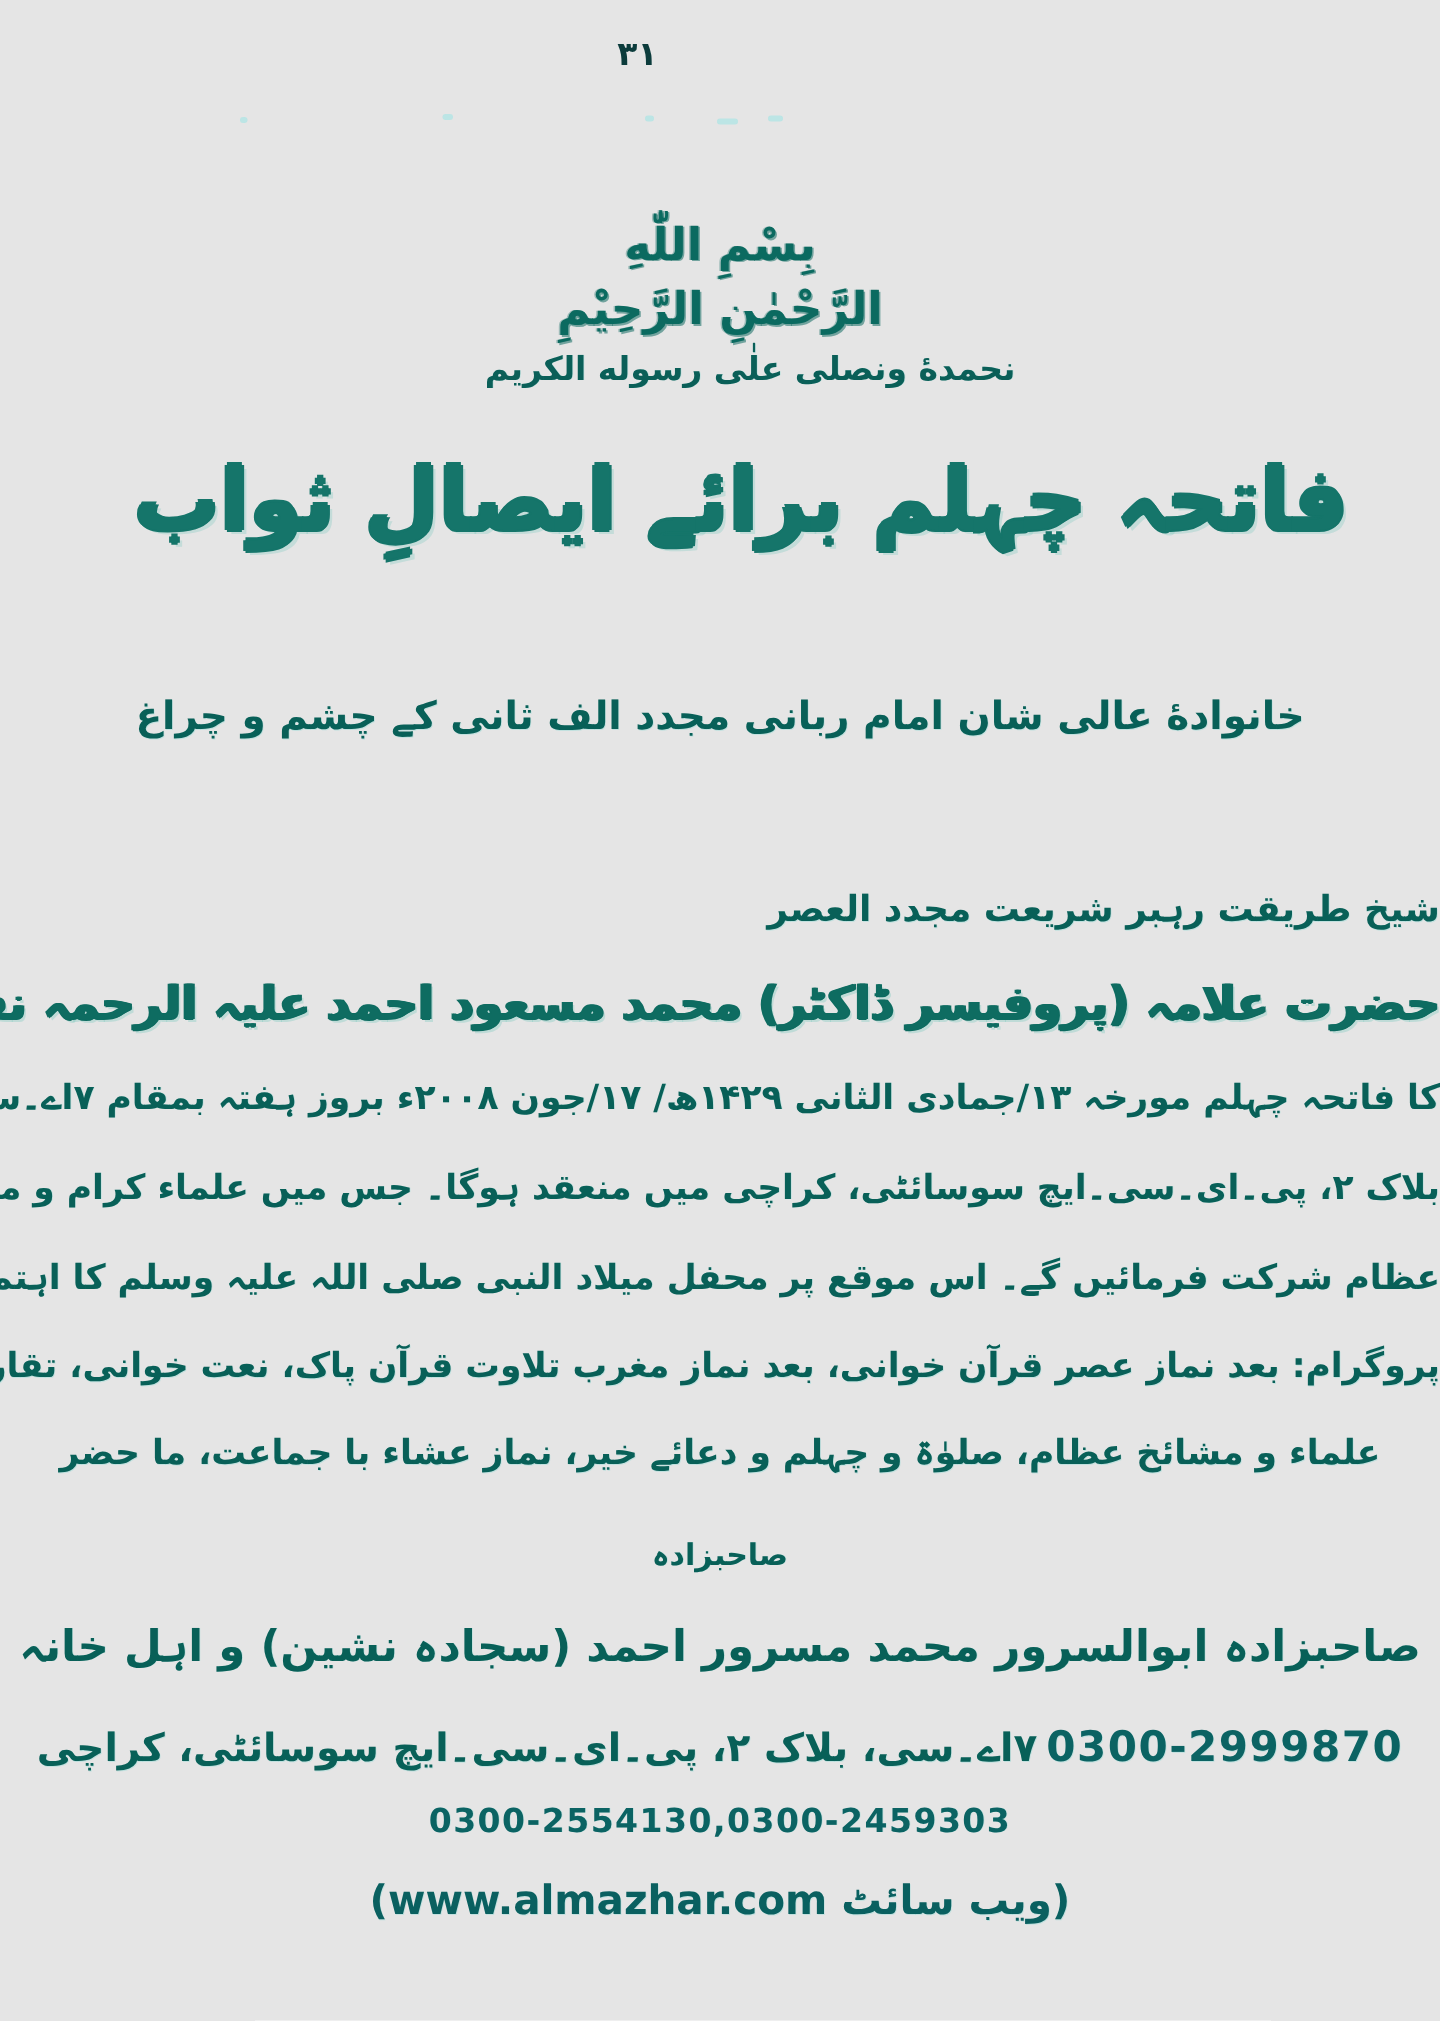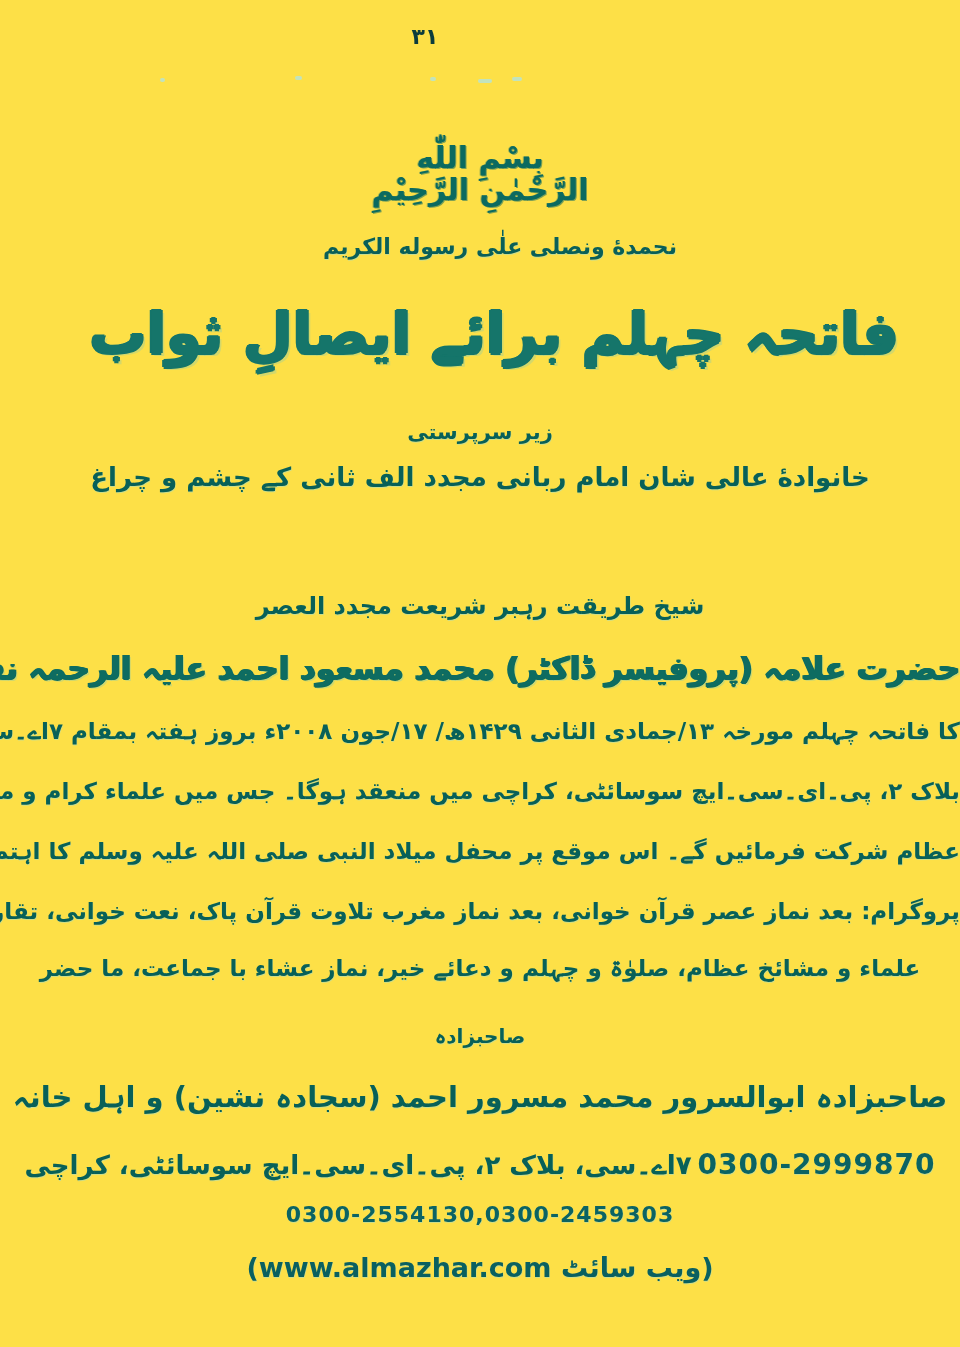--- a/index.html
+++ b/index.html
@@ -2,53 +2,53 @@
 <html lang="ur"><head>
 <meta charset="utf-8">
 <style>
   html,body{margin:0;padding:0;}
   body{
     width:960px;height:1347px;
     background:#ffffff;
     font-family:"DejaVu Sans",sans-serif;
     overflow:hidden;position:relative;
   }
-  .page{position:absolute;inset:0;background:#fde047;}
+  .page{position:absolute;inset:0;background:#e5e5e5;}
   .line{
     position:absolute;left:0;width:100%;
     text-align:center;direction:rtl;
     color:#086058;white-space:nowrap;
     text-shadow:0.5px 0.5px 0 rgba(150,220,215,.45);
   }
   .pageno{
     top:24px;font-size:22px;font-weight:bold;color:#0c3c3c;
     transform:translateX(-55px);direction:rtl;text-shadow:none;
   }
   .ghost span{
     position:absolute;height:4px;border-radius:2px;
     background:#aee4e4;opacity:.75;
   }
   .bismillah{
     top:142px;left:370px;width:220px;
-    font-size:30px;font-weight:bold;line-height:32px;
+    font-size:30px;font-weight:bold;line-height:43px;
     color:#0b6a60;letter-spacing:-1px;white-space:normal;
     text-shadow:1px 1px 0 rgba(20,110,100,.55),-1px 0 0 rgba(20,110,100,.35);
   }
   .hamd{top:234px;font-size:22px;font-weight:bold;color:#0a5f58;padding-left:20px;}
   .title{
     top:300px;font-size:57px;font-weight:bold;color:#15756a;
     text-shadow:1.5px 0 currentColor,-1.5px 0 currentColor,
                 0 1.5px currentColor,0 -1.5px currentColor,
                 3px 3px 0 rgba(120,200,190,.3);
     padding-left:14px;
   }
   .kicker{top:420px;font-size:21px;font-weight:bold;}
   .pat1{top:462px;font-size:26px;font-weight:bold;}
   .pat2{top:526px;font-size:26px;font-weight:bold;}
-  .pat3{top:592px;font-size:24px;font-weight:bold;}
+  .pat3{top:592px;font-size:24px;font-weight:bold;text-align:right;}
   .bigname{
     top:650px;font-size:31px;font-weight:bold;color:#0e6c61;
     text-shadow:1px 0 currentColor,-1px 0 currentColor,0 1px currentColor,
                 2px 2px 0 rgba(120,200,190,.35);
   }
   .det1{top:718px;font-size:23px;font-weight:bold;}
   .det2{top:778px;font-size:23px;font-weight:bold;}
   .det3{top:838px;font-size:23px;font-weight:bold;}
   .prog1{top:898px;font-size:23px;font-weight:bold;}
   .prog2{top:955px;font-size:23px;font-weight:bold;}
@@ -77,21 +77,20 @@
     <span style="left:478px;top:79px;width:14px;"></span>
     <span style="left:512px;top:77px;width:10px;"></span>
   </div>
 
   <div class="line bismillah">بِسْمِ اللّٰهِ الرَّحْمٰنِ الرَّحِيْمِ</div>
 
   <div class="line hamd">نحمدهٔ ونصلی علٰی رسوله الکریم</div>
 
   <div class="line title">فاتحہ چہلم برائے ایصالِ ثواب</div>
 
-  <div class="line kicker">زیر سرپرستی</div>
 
   <div class="line pat1">خانوادهٔ عالی شان امام ربانی مجدد الف ثانی کے چشم و چراغ</div>
   <div class="line pat3">شیخ طریقت رہبر شریعت مجدد العصر</div>
 
   <div class="line bigname">حضرت علامہ (پروفیسر ڈاکٹر) محمد مسعود احمد علیہ الرحمہ نقشبندی مجددی</div>
 
   <div class="line det1">کا فاتحہ چہلم مورخہ ۱۳/جمادی الثانی ۱۴۲۹ھ/ ۱۷/جون ۲۰۰۸ء بروز ہفتہ بمقام ۷اے۔سی،</div>
   <div class="line det2">بلاک ۲، پی۔ای۔سی۔ایچ سوسائٹی، کراچی میں منعقد ہوگا۔ جس میں علماء کرام و مشائخ</div>
   <div class="line det3">عظام شرکت فرمائیں گے۔ اس موقع پر محفل میلاد النبی صلی اللہ علیہ وسلم کا اہتمام کیا گیا ہے۔</div>
 

